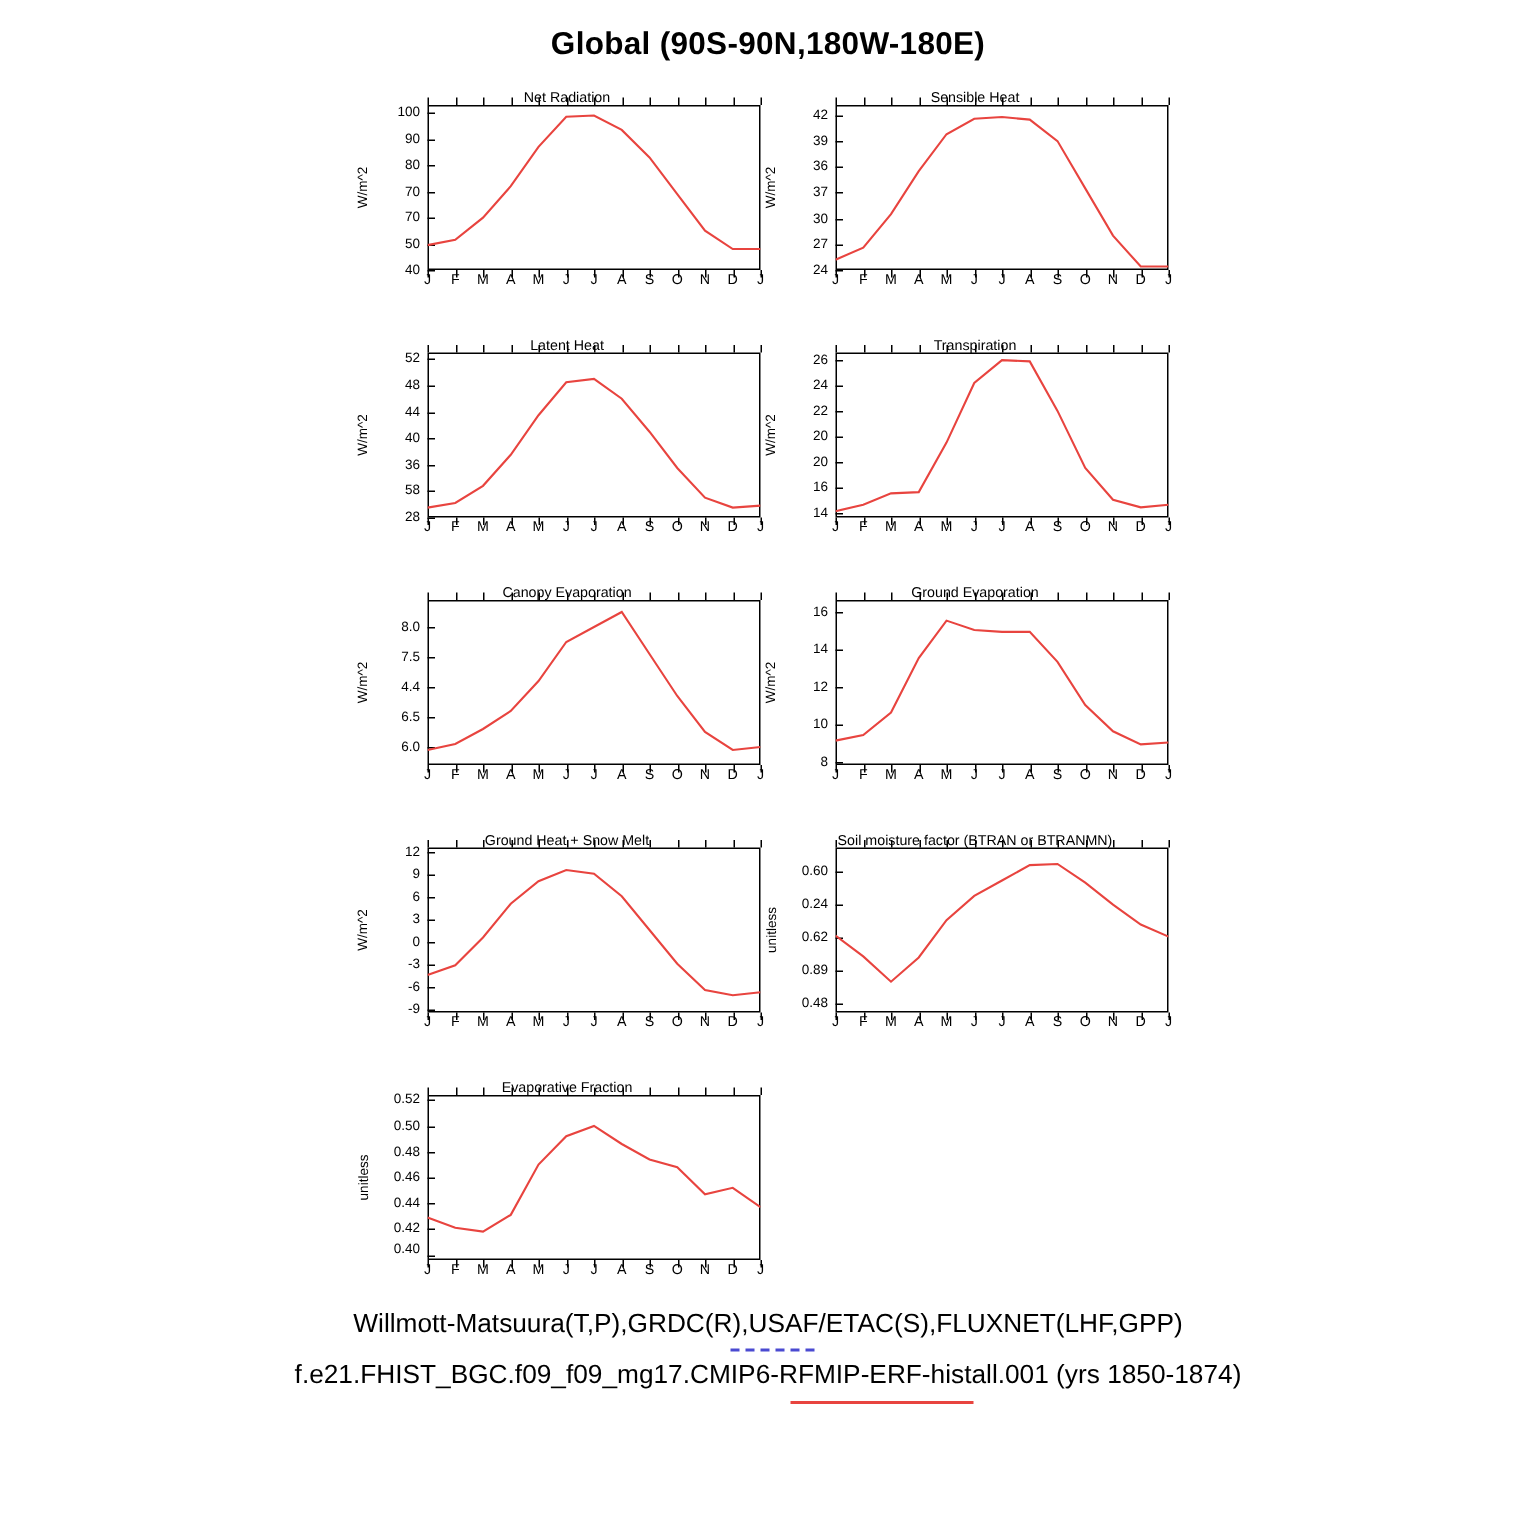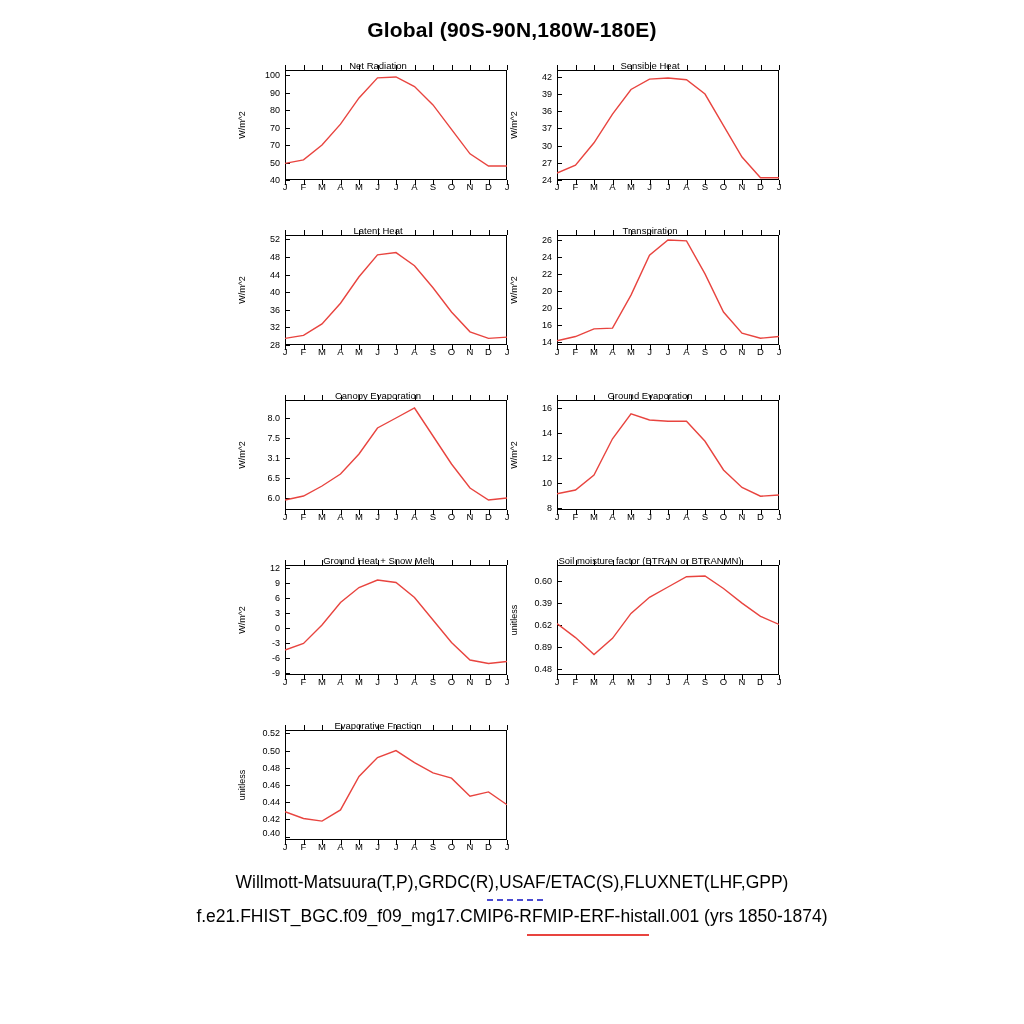--- a/index.html
+++ b/index.html
@@ -208,21 +208,21 @@
       <div class="plotbox"></div>
       <div class="ytickmark" style="top: 120px;"></div>
       <div class="ytickmark" style="top: 102.4px;"></div>
       <div class="ytickmark" style="top: 84.8px;"></div>
       <div class="ytickmark" style="top: 67.2px;"></div>
       <div class="ytickmark" style="top: 49.6px;"></div>
       <div class="ytickmark" style="top: 32px;"></div>
       <div class="ytickmark" style="top: 14.4px;"></div>
       <div class="yticks">
         <div class="ytick" style="top: 110px;">28</div>
-        <div class="ytick" style="top: 92.4px;">32</div>
+        <div class="ytick" style="top: 92.4px;">58</div>
         <div class="ytick" style="top: 74.8px;">36</div>
         <div class="ytick" style="top: 57.2px;">40</div>
         <div class="ytick" style="top: 39.6px;">44</div>
         <div class="ytick" style="top: 22px;">48</div>
         <div class="ytick" style="top: 4.4px;">52</div>
       </div>
       <div class="xtickmark" style="left: 52px;"></div>
       <div class="xtickmark-top" style="left: 52px;"></div>
       <div class="xtickmark" style="left: 70.5px;"></div>
       <div class="xtickmark-top" style="left: 70.5px;"></div>
@@ -341,21 +341,21 @@
       </div>
       <div class="plotbox"></div>
       <div class="ytickmark" style="top: 108px;"></div>
       <div class="ytickmark" style="top: 88px;"></div>
       <div class="ytickmark" style="top: 68px;"></div>
       <div class="ytickmark" style="top: 48px;"></div>
       <div class="ytickmark" style="top: 28px;"></div>
       <div class="yticks">
         <div class="ytick" style="top: 98px;">6.0</div>
         <div class="ytick" style="top: 78px;">6.5</div>
-        <div class="ytick" style="top: 58px;">3.1</div>
+        <div class="ytick" style="top: 58px;">4.4</div>
         <div class="ytick" style="top: 38px;">7.5</div>
         <div class="ytick" style="top: 18px;">8.0</div>
       </div>
       <div class="xtickmark" style="left: 52px;"></div>
       <div class="xtickmark-top" style="left: 52px;"></div>
       <div class="xtickmark" style="left: 70.5px;"></div>
       <div class="xtickmark-top" style="left: 70.5px;"></div>
       <div class="xtickmark" style="left: 89px;"></div>
       <div class="xtickmark-top" style="left: 89px;"></div>
       <div class="xtickmark" style="left: 107.5px;"></div>
@@ -537,21 +537,21 @@
       <div class="plotbox"></div>
       <div class="ytickmark" style="top: 114.133px;"></div>
       <div class="ytickmark" style="top: 92.1333px;"></div>
       <div class="ytickmark" style="top: 70.1333px;"></div>
       <div class="ytickmark" style="top: 48.1333px;"></div>
       <div class="ytickmark" style="top: 26.1333px;"></div>
       <div class="yticks">
         <div class="ytick" style="top: 104.133px;">0.48</div>
         <div class="ytick" style="top: 82.1333px;">0.89</div>
         <div class="ytick" style="top: 60.1333px;">0.62</div>
-        <div class="ytick" style="top: 38.1333px;">0.39</div>
+        <div class="ytick" style="top: 38.1333px;">0.24</div>
         <div class="ytick" style="top: 16.1333px;">0.60</div>
       </div>
       <div class="xtickmark" style="left: 52px;"></div>
       <div class="xtickmark-top" style="left: 52px;"></div>
       <div class="xtickmark" style="left: 70.5px;"></div>
       <div class="xtickmark-top" style="left: 70.5px;"></div>
       <div class="xtickmark" style="left: 89px;"></div>
       <div class="xtickmark-top" style="left: 89px;"></div>
       <div class="xtickmark" style="left: 107.5px;"></div>
       <div class="xtickmark-top" style="left: 107.5px;"></div>

